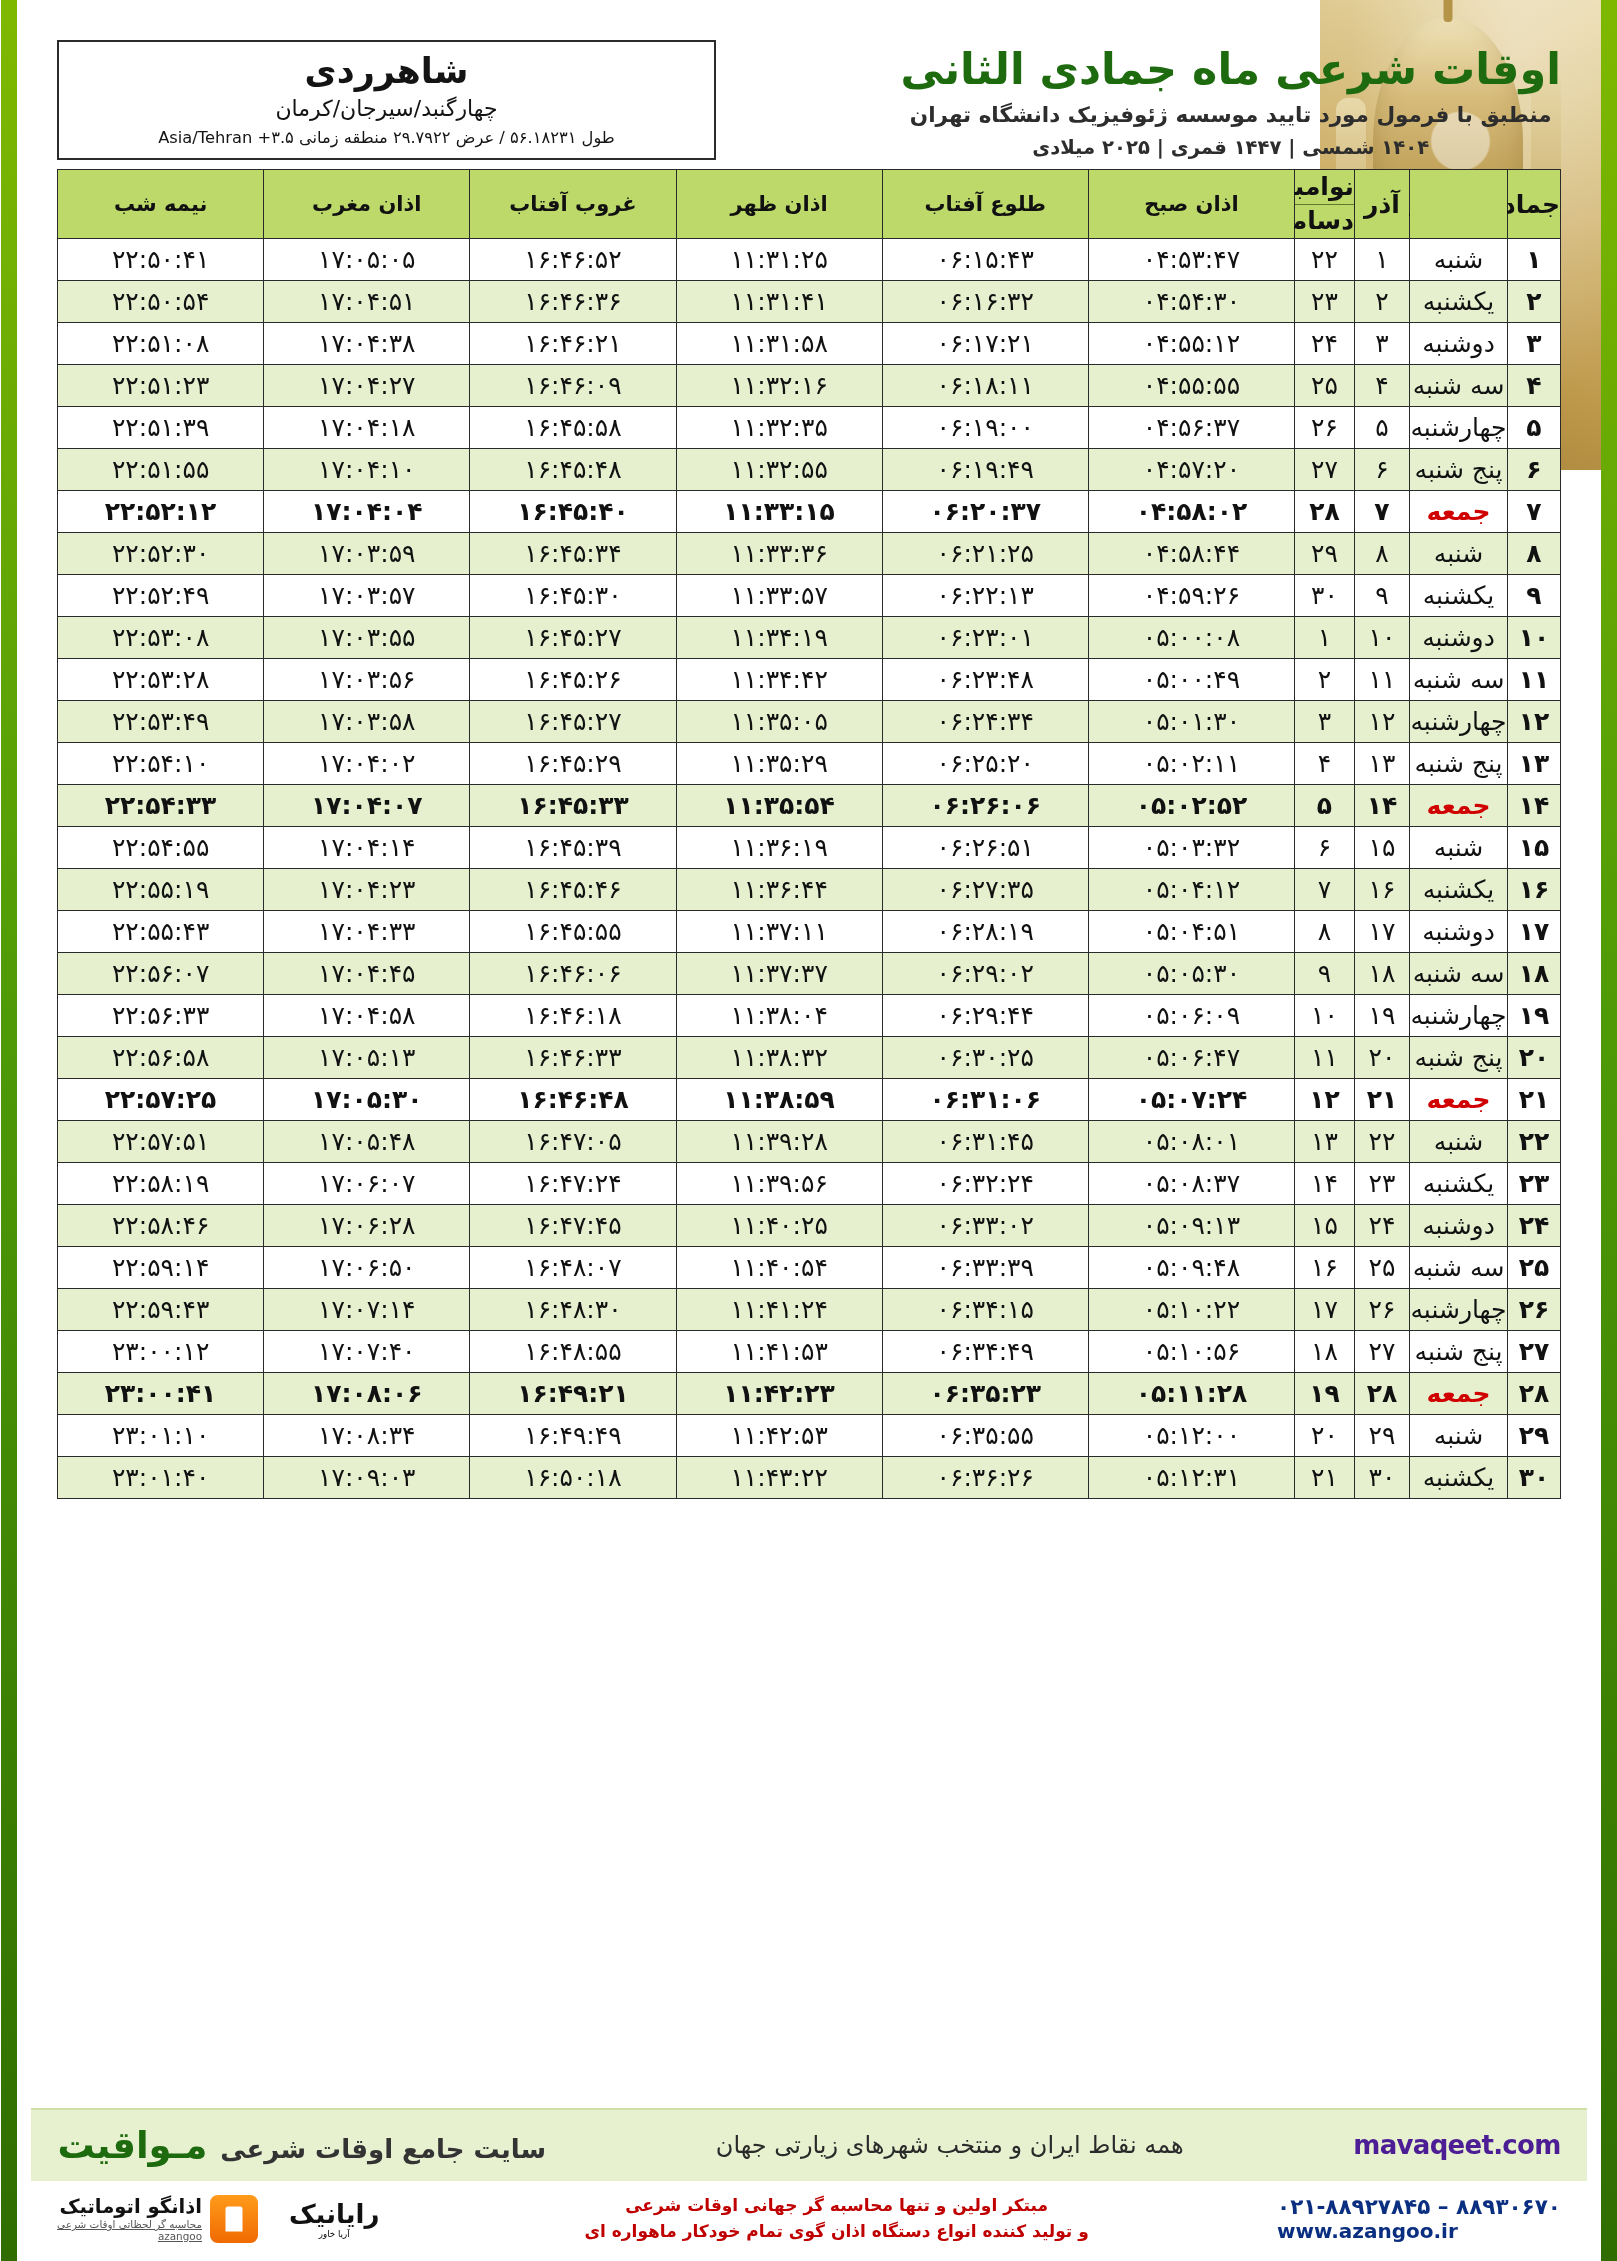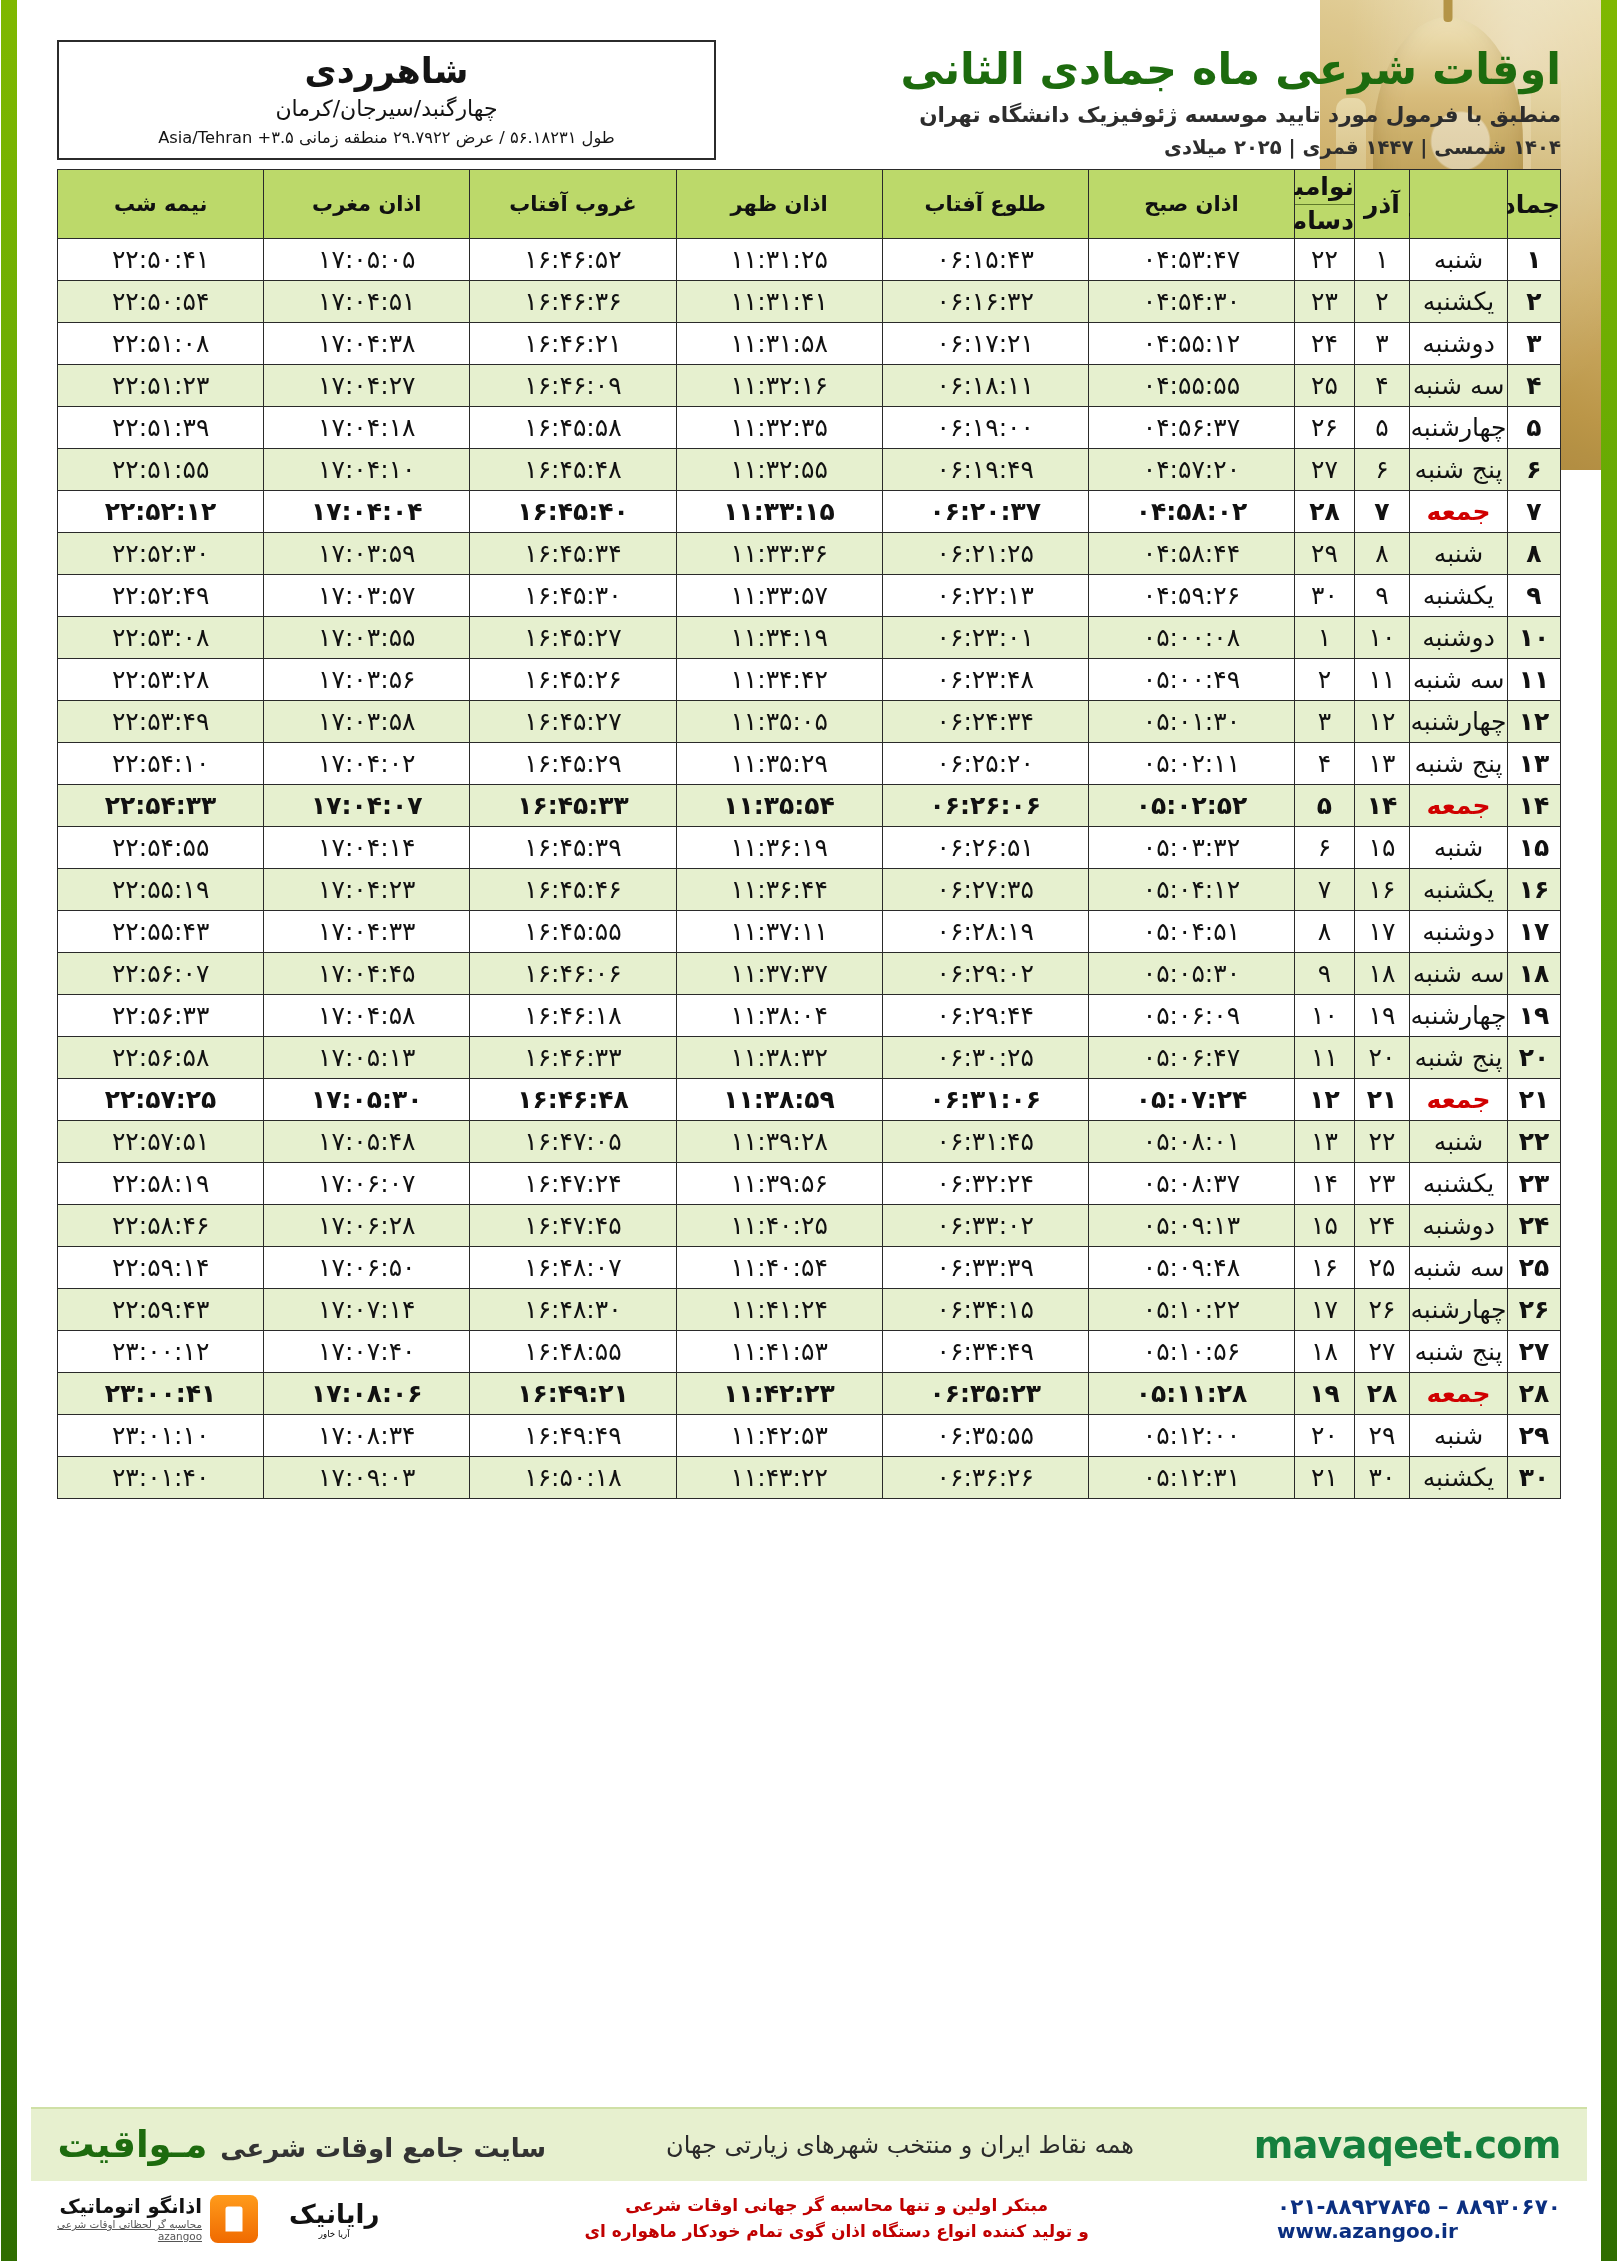--- a/index.html
+++ b/index.html
@@ -62,21 +62,21 @@
   .sheet {
     position: absolute; inset: 0;
     padding: 0 31px;
   }
   .header {
     display: flex; flex-direction: row; align-items: flex-start;
     justify-content: space-between;
     padding: 40px 26px 0 26px;
     position: relative; z-index: 3;
   }
-  .title-block { text-align: right; padding-top: 5.2px; max-width: 848px; }
+  .title-block { text-align: center; padding-top: 5.2px; max-width: 848px; }
   .main-title {
     font-size: 43px; font-weight: bold; color: #1d6b0e; line-height: 1.12;
     letter-spacing: -0.7px;
   }
   .sub-title {
     font-size: 21.5px; font-weight: bold; color: #2d2d2d; margin-top: 9px;
   }
   .years-line {
     font-size: 19.6px; color: #2d2d2d; margin-top: 9px; font-weight: bold;
   }
@@ -152,21 +152,21 @@
     position: absolute; left: 17px; right: 17px; bottom: 0;
     z-index: 4;
   }
   .footer-band {
     background: #e7f0cf;
     margin: 0 14.4px;
     padding: 14.4px 26px;
     display: flex; align-items: center; justify-content: space-between;
     border-top: 2px solid #cfe0a6;
   }
-  .brand-left { font-size: 38px; font-weight: bold; color: #15803d; letter-spacing: -0.7px; }
+  .brand-left { font-size: 26px; font-weight: bold; color: #4c1d95; letter-spacing: -0.7px; }
   .brand-mid { font-size: 24px; color: #2a2a2a; text-align: center; }
   .brand-right { font-size: 37px; font-weight: bold; color: #1d6b0e; }
   .brand-right small { font-size: 26px; font-weight: bold; color: #333; }
 
   .footer-bottom {
     display: flex; align-items: center; justify-content: space-between;
     padding: 11.7px 40px 17px 40px; background: #ffffff;
   }
   .contact { text-align: left; direction: ltr; }
   .contact .phones { font-size: 21.5px; font-weight: bold; color: #0b2f80; }

